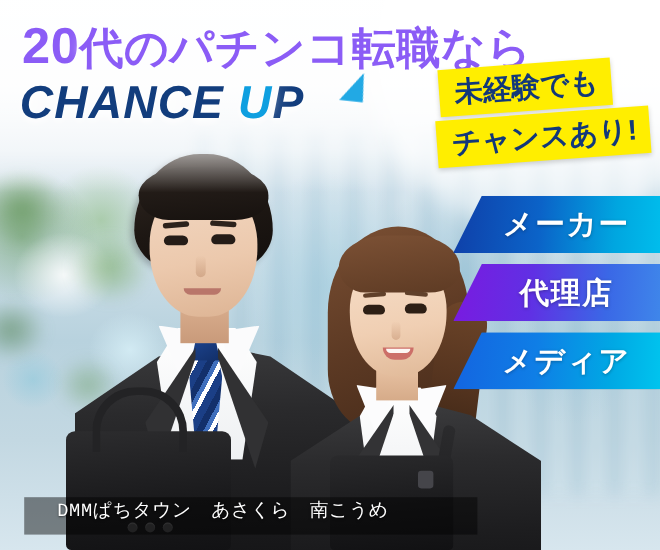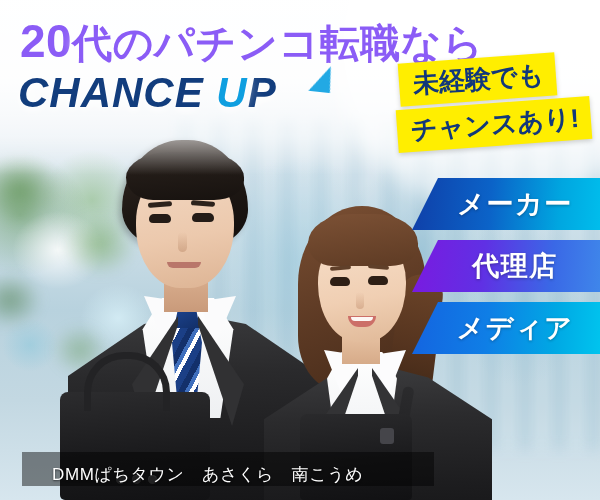--- a/index.html
+++ b/index.html
@@ -298,21 +298,21 @@
   .cat-2 { background: linear-gradient(95deg, #4411dd 0%, #3a3ce2 40%, #2f74e8 75%, #3f8ae8 100%); }
   .cat-3 { background: linear-gradient(95deg, #0d3fa2 0%, #0a68c6 44%, #00a4dd 80%, #00b9e8 100%); }
   .cat-4 { background: linear-gradient(95deg, #7a1ae0 0%, #6030e4 38%, #3a68e6 74%, #3f86ea 100%); }
   .cat-5 { background: linear-gradient(95deg, #1464e0 0%, #0f7ee6 40%, #00a8e4 76%, #00c4ee 100%); }
 
   
   .caption-bar {
     position: absolute; left: 22px; bottom: 14px;
     width: 412px; height: 34px;
     background: rgba(0,0,0,.45);
-    display: flex; align-items: flex-end;
+    display: flex; align-items: flex-start; font-family: Liberation Mono, monospace;
   }
   .caption-bar .txt {
     color: #ffffff;
     font-size: 17px;
     letter-spacing: .6px;
     padding-left: 30px;
     white-space: nowrap;
     text-shadow: 0 1px 2px rgba(0,0,0,.6);
   }
 </style>

